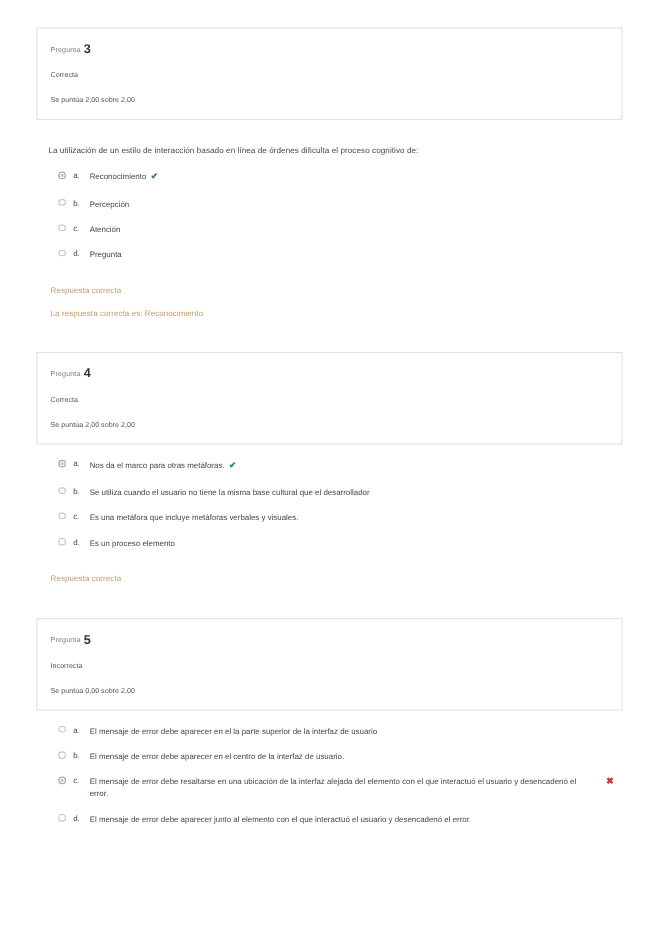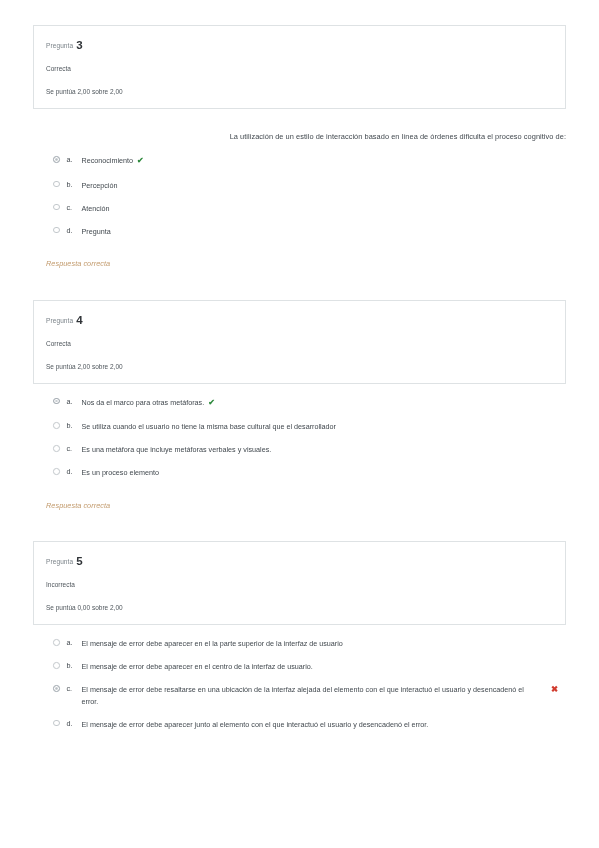--- a/index.html
+++ b/index.html
@@ -64,21 +64,20 @@
   
   .q-body {
     padding: 0 0 0 11px;
   }
   .q-stem {
     font-size: 7.4px;
     color: #41484e;
     line-height: 1.5;
     margin: 22px 0 0 0;
     letter-spacing: 0.05px;
-    text-align: right;
   }
   .answers {
     margin: 13px 0 0 0;
     padding: 0;
     list-style: none;
   }
   .answer {
     position: relative;
     display: flex;
     align-items: flex-start;
@@ -135,21 +134,20 @@
   .feedback {
     margin: 21px 0 0 0;
     padding: 0 0 0 2px;
   }
   .fb-line {
     font-size: 7.3px;
     color: #c29a6c;
     line-height: 1.6;
     margin: 0 0 9px 0;
     letter-spacing: 0.05px;
-    font-style: italic;
   }
   .fb-line:last-child { margin-bottom: 0; }
   .block-gap { height: 30px; }
 </style>
 </head>
 <body>
 
 <div class="page">
   <div class="q-spacer-top"></div>
   <div id="questions-root">
@@ -178,20 +176,21 @@
               <span class="ans-text"><span>Atención</span></span>
             </li>
             <li class="answer">
               <span class="radio"></span>
               <span class="ans-letter">d.</span>
               <span class="ans-text"><span>Pregunta</span></span>
             </li>
           </ul>
           <div class="feedback">
             <div class="fb-line">Respuesta correcta</div>
+            <div class="fb-line">La respuesta correcta es: Reconocimiento</div>
           </div>
         </div>
       </div>
       <div class="block-gap"></div>
       <div class="question-block">
         <div class="q-card">
           <div class="q-card-row"><span class="q-label">Pregunta</span><span class="q-number">4</span></div>
           <div class="q-card-row"><span class="q-state">Correcta</span></div>
           <div class="q-card-row"><span class="q-grade">Se puntúa 2,00 sobre 2,00</span></div>
         </div>

